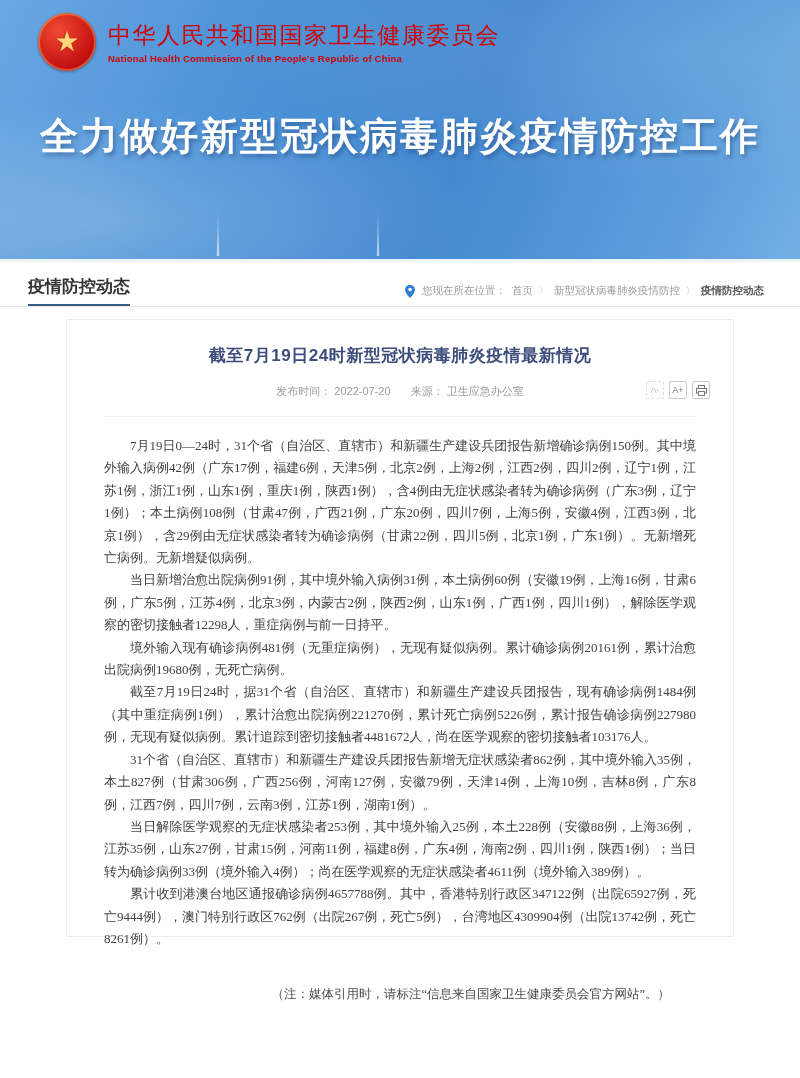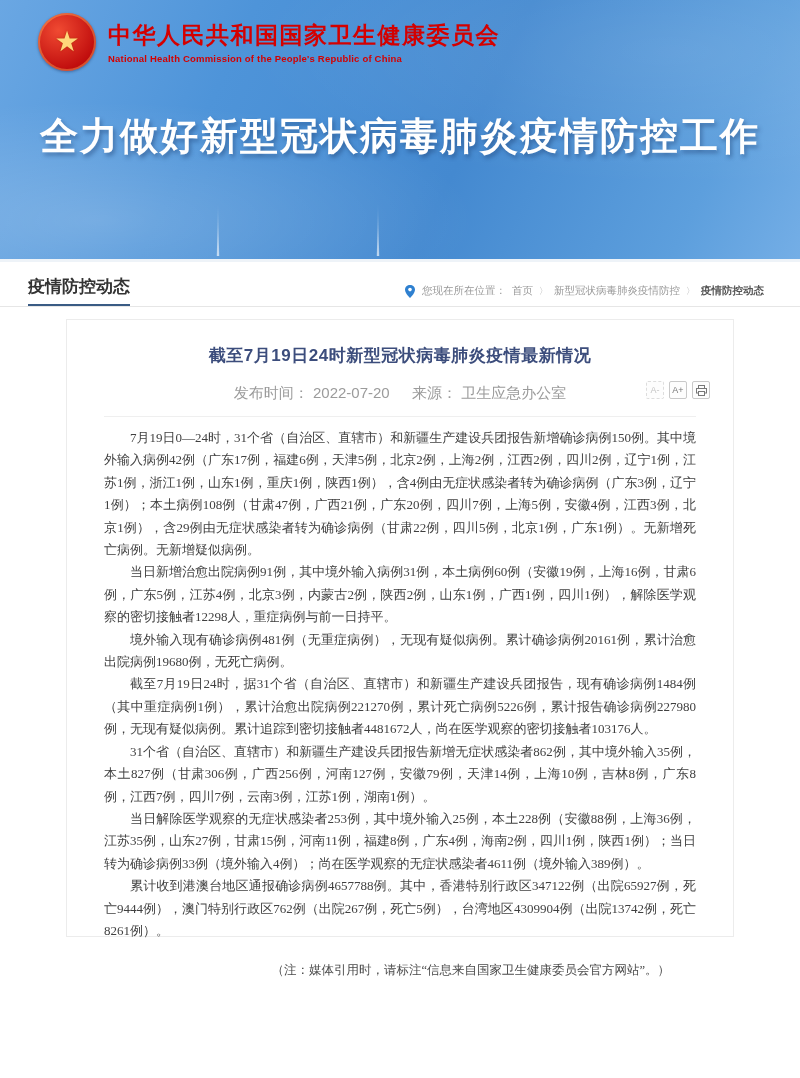--- a/index.html
+++ b/index.html
@@ -21,21 +21,21 @@
   .header-row { display:flex; align-items:center; padding:13px 0 0 38px; }
   .emblem {
     width:58px; height:58px; border-radius:50%;
     background:radial-gradient(circle at 35% 30%, #f04a32, #c00d0d 72%);
     box-shadow:0 1px 3px rgba(0,0,40,.35), inset 0 0 0 2px rgba(255,210,110,.35);
     display:flex; align-items:center; justify-content:center;
     flex:0 0 auto;
   }
   .emblem .star { color:#ffd77a; font-size:28px; line-height:1; text-shadow:0 0 2px #a30; }
   .org-text { margin-left:12px; }
-  .org-cn { color:#d40000; font-size:23px; font-weight:bold; letter-spacing:1.5px; }
+  .org-cn { color:#d40000; font-size:23px; font-weight:normal; letter-spacing:1.5px; }
   .org-en { color:#d40000; font-size:9.5px; font-weight:bold; margin-top:2px; letter-spacing:.2px; }
   .banner-title {
     margin-top:40px; text-align:center; color:#ffffff;
     font-size:38px; font-weight:bold; letter-spacing:2px;
     text-shadow:2px 3px 4px rgba(25,55,105,.45);
   }
   .spike {
     position:absolute; bottom:3px; width:12px; height:55px;
     background:linear-gradient(to top, rgba(255,255,255,.65), rgba(255,255,255,0));
     clip-path:polygon(50% 0, 60% 100%, 40% 100%);
@@ -65,39 +65,39 @@
   .article {
     width:668px; margin:12px auto 0; background:#fff;
     border:1px solid #ececec; height:618px;
     padding:20px 37px 24px;
   }
   .article-title {
     text-align:center; color:#3c4d7c; font-size:17px; font-weight:bold;
     margin:4px 0 0; letter-spacing:.5px;
   }
   .meta-row { position:relative; margin-top:17px; height:20px; }
-  .meta { text-align:center; color:#9b9b9b; font-size:15px; }
+  .meta { text-align:center; color:#9b9b9b; font-size:11px; }
   .meta .gap { display:inline-block; width:14px; }
   .tools { position:absolute; right:-14px; top:-3px; display:flex; gap:5px; }
   .tool {
     width:18px; height:18px; border:1px solid #c9c9c9; border-radius:2px;
     font-size:9px; color:#777; background:#fdfdfd;
     display:flex; align-items:center; justify-content:center; cursor:pointer;
     padding:0;
   }
   .tool.dim { border-style:dashed; color:#c4c4c4; border-color:#ddd; }
   .divider { border:none; border-top:1px solid #efefef; margin:12px 0 10px; }
-  .body-text { margin-top:10px; }
+  .body-text { margin-top:18px; }
   .body-text p.para {
     margin:0; text-indent:2em; font-size:13px; line-height:22.4px;
     color:#3f3f3f; text-align:justify;
     font-family:"Liberation Serif", "DejaVu Serif", serif;
   }
   .note {
-    margin-top:20px; text-align:right; padding-right:26px;
+    margin-top:36px; text-align:right; padding-right:26px;
     font-size:12.5px; color:#4a4a4a;
     font-family:"Liberation Serif", "DejaVu Serif", serif;
   }
 </style>
 </head>
 <body>
 
 <div class="banner">
   <div class="header-row">
     <div class="emblem">

